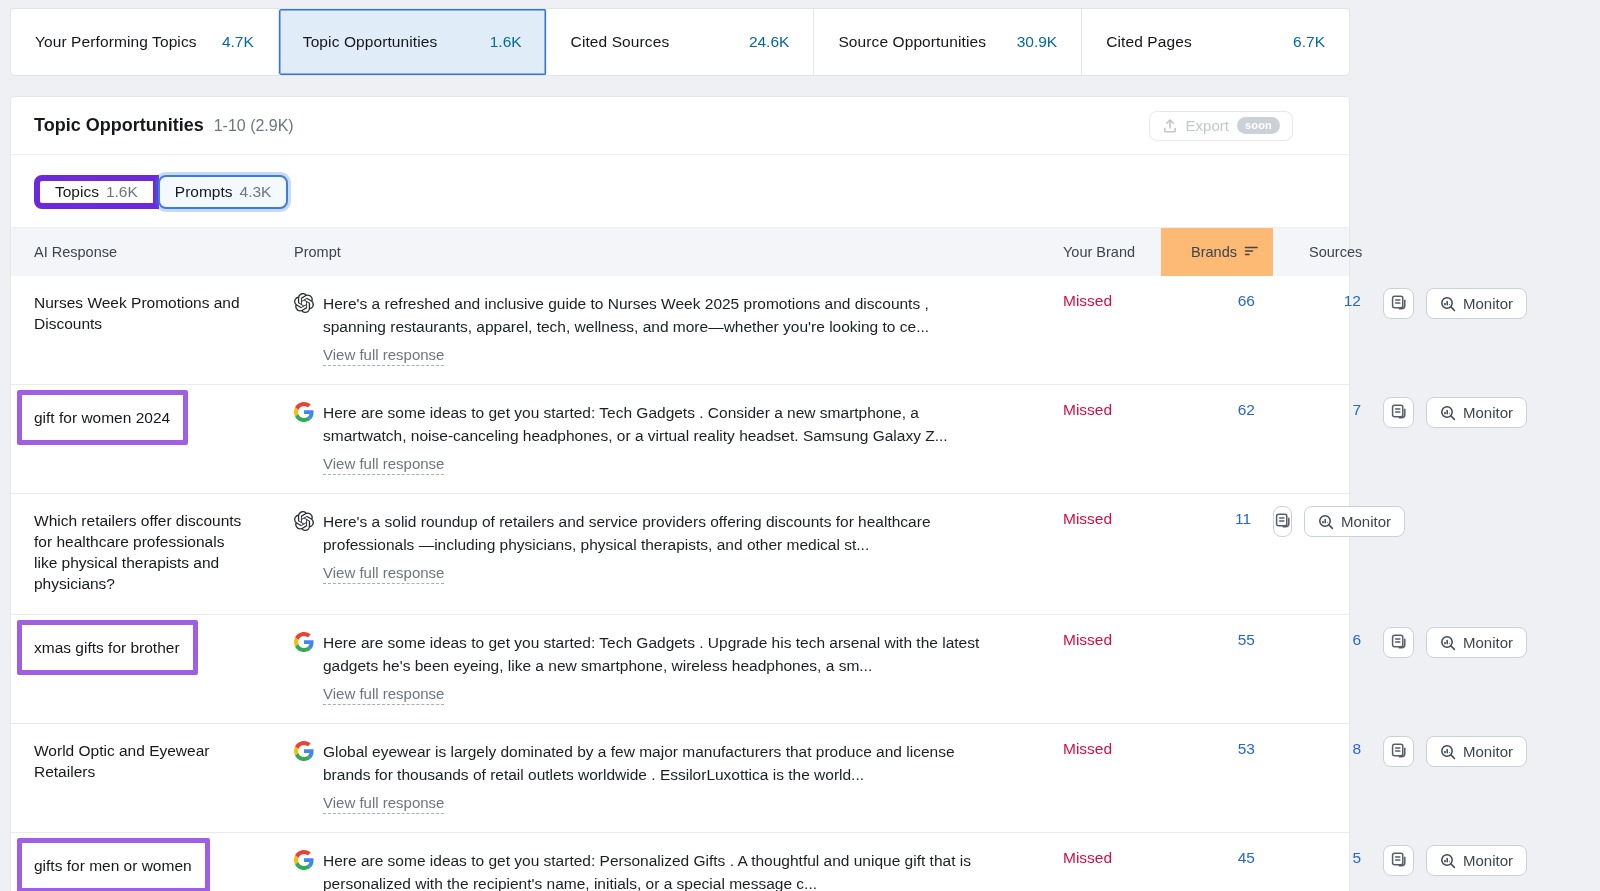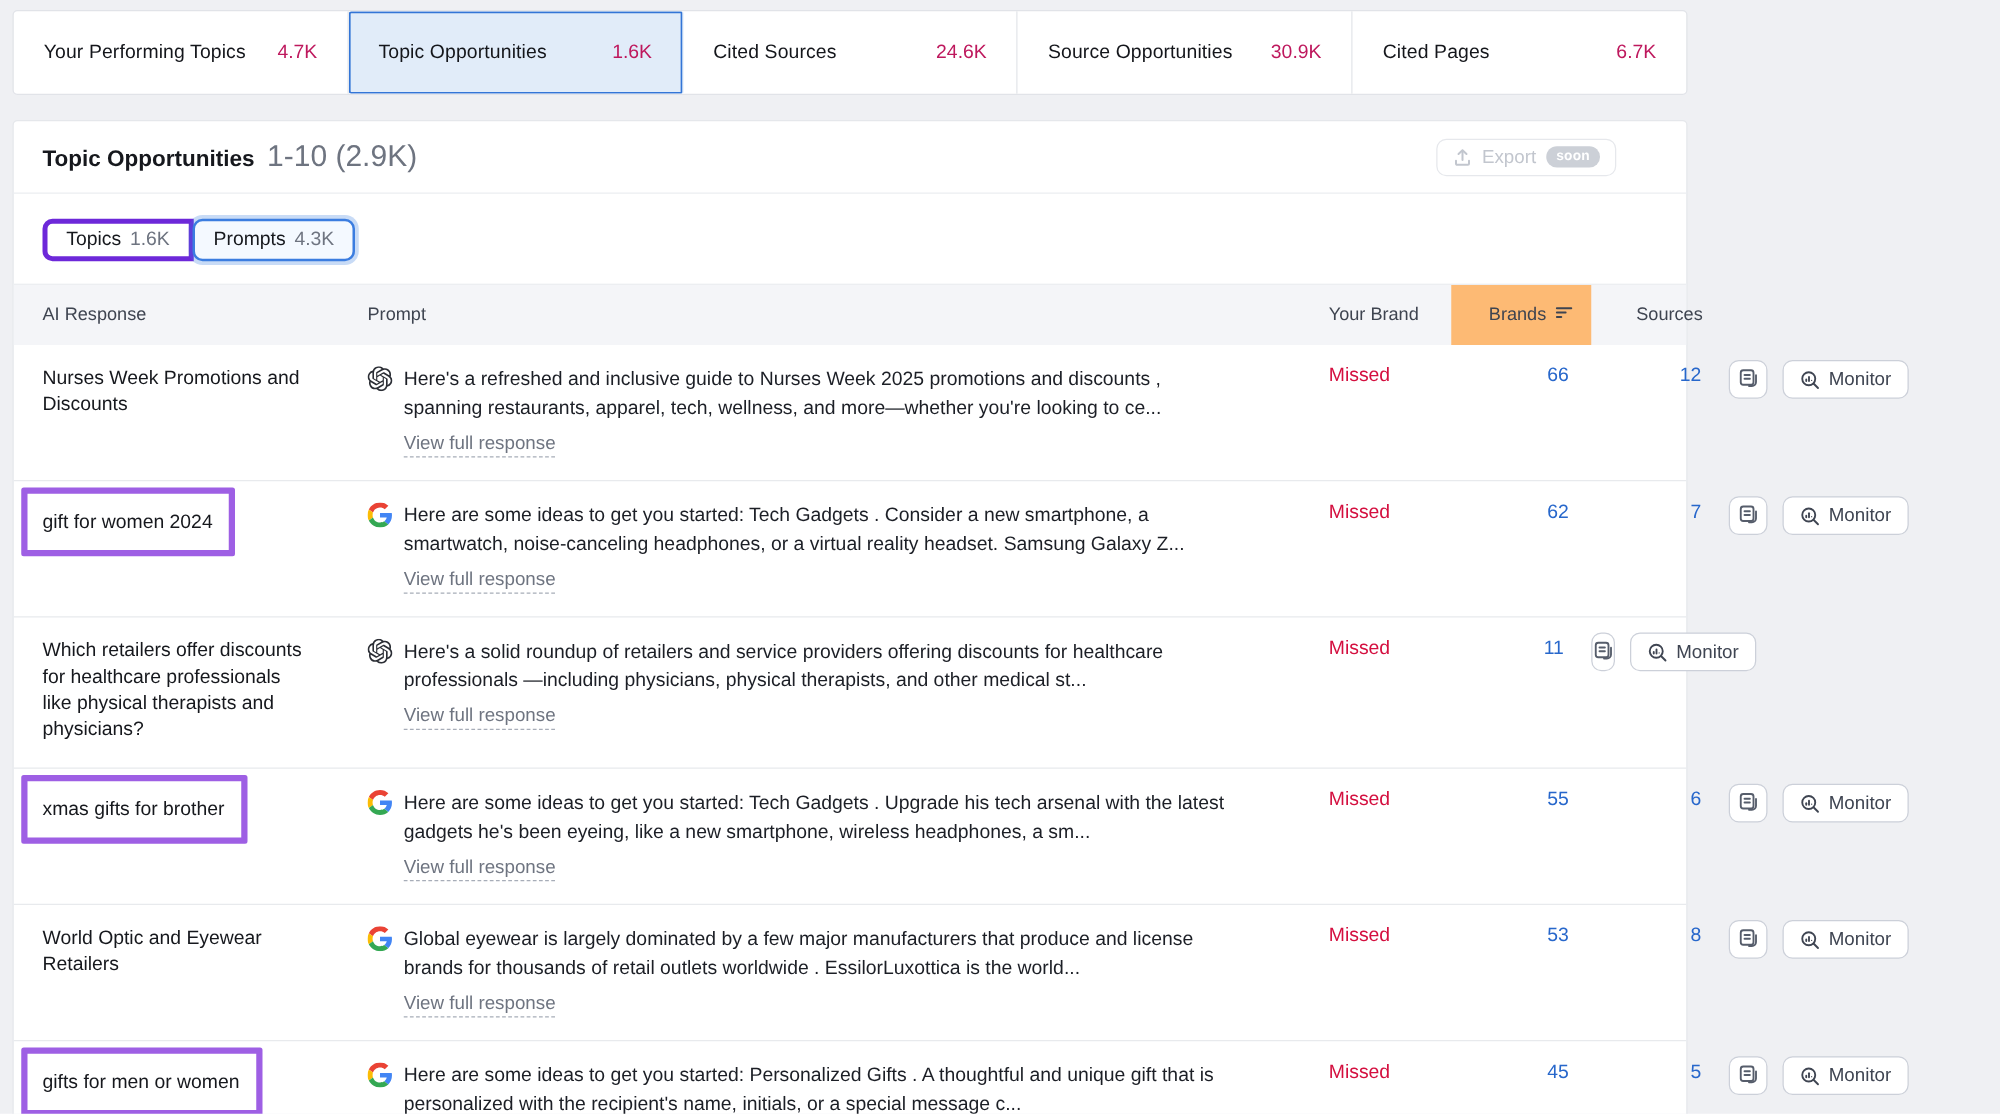--- a/index.html
+++ b/index.html
@@ -18,56 +18,56 @@
     background: #fff; border: 1px solid #e1e3e8; border-radius: 4px;
     display: flex; align-items: stretch;
   }
   .tab {
     flex: 1 1 0; display: flex; align-items: center; justify-content: space-between;
     padding: 0 24px; border-right: 1px solid #e4e6ea; cursor: pointer;
     font-size: 15.5px;
   }
   .tab:last-child { border-right: none; }
   .tab .tab-label { color: #14161b; font-weight: 500; letter-spacing: .1px; }
-  .tab .tab-count { color: #be185d; }
+  .tab .tab-count { color: #0369a1; }
   .tab.selected {
     background: #e1ecf9;
     box-shadow: inset 0 0 0 1.5px #3375d6;
     border-right-color: transparent;
     border-radius: 2px;
   }
 
   
   .card {
     position: absolute; left: 10px; top: 96px; right: 10px; bottom: -10px;
     background: #fff; border: 1px solid #e5e7eb; border-radius: 4px 4px 0 0;
   }
   .card-header {
     height: 58px; display: flex; align-items: center; justify-content: space-between;
     padding: 0 56px 0 23px; border-bottom: 1px solid #eceef1;
   }
   .card-title-wrap { display: flex; align-items: baseline; gap: 10px; }
   .card-title { font-size: 18px; font-weight: 700; color: #16181d; }
-  .card-range { font-size: 24px; color: #6e7480; }
+  .card-range { font-size: 16px; color: #6e7480; }
   .export-btn {
     display: flex; align-items: center; gap: 8px; height: 30px; padding: 0 12px;
     border: 1px solid #e6e8ec; border-radius: 8px; background: #fff;
     color: #c2c6ce; font-size: 15px; cursor: default;
   }
   .export-btn svg { display: block; }
   .soon-badge {
     background: #ccd0d7; color: #ffffff; font-size: 11px; font-weight: 700;
     padding: 2px 8px 3px; border-radius: 10px; letter-spacing: .2px;
   }
 
   
   .toggle-row { padding: 20px 0 18px 23px; display: flex; }
   .toggle-btn {
     display: flex; align-items: center; gap: 7px; height: 34px; padding: 0 15px;
-    border: 4px solid #6d28d9; background: #fff; font-size: 15.5px; cursor: pointer;
+    border: 6px solid #6d28d9; background: #fff; font-size: 15.5px; cursor: pointer;
   }
   .toggle-btn:first-child { border-radius: 8px 0 0 8px; }
   .toggle-btn:last-child { border-radius: 0 8px 8px 0; }
   .toggle-btn .t-label { color: #16181d; }
   .toggle-btn .t-count { color: #6e7480; }
   .toggle-btn.selected {
     border: 2px solid #3b7de0; background: #f4f9ff;
     box-shadow: 0 0 0 3px rgba(59,125,224,.28);
     border-radius: 8px; position: relative; z-index: 2; margin-left: -1px;
   }

